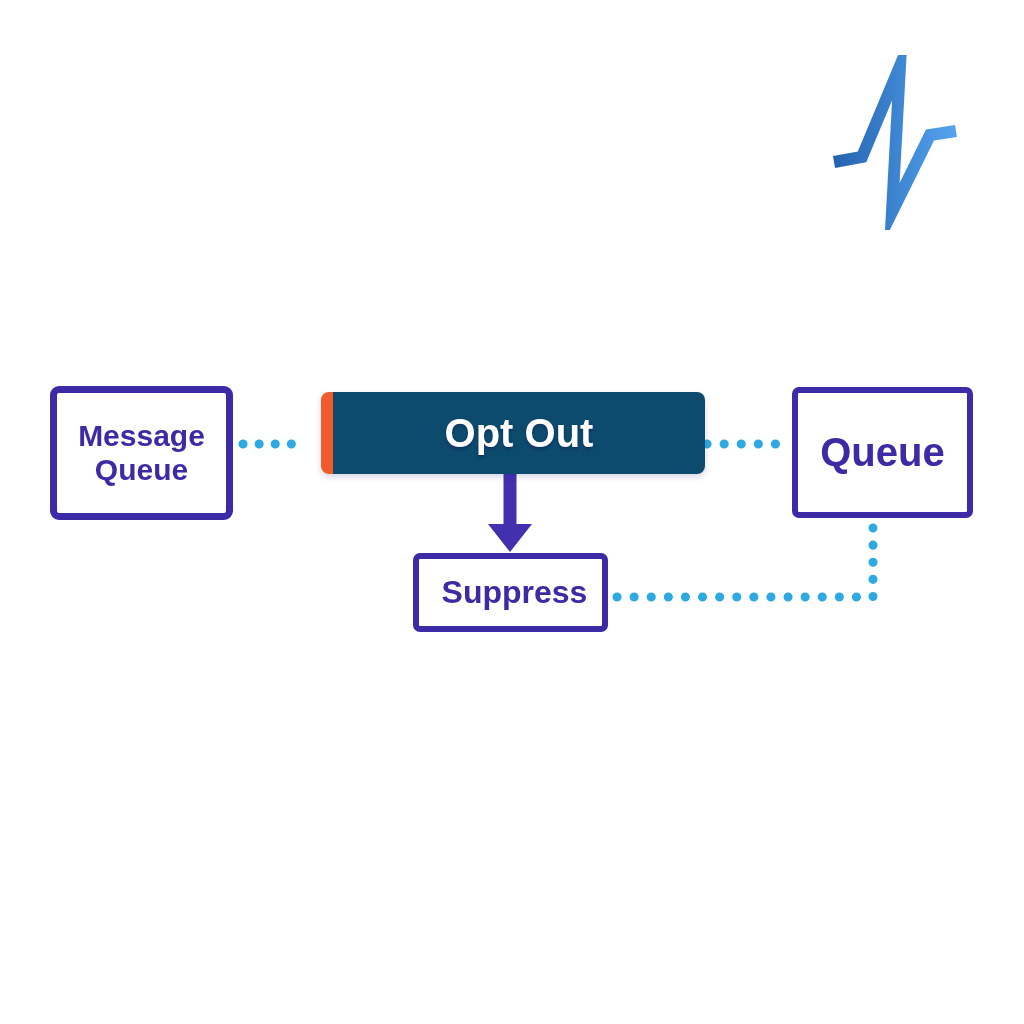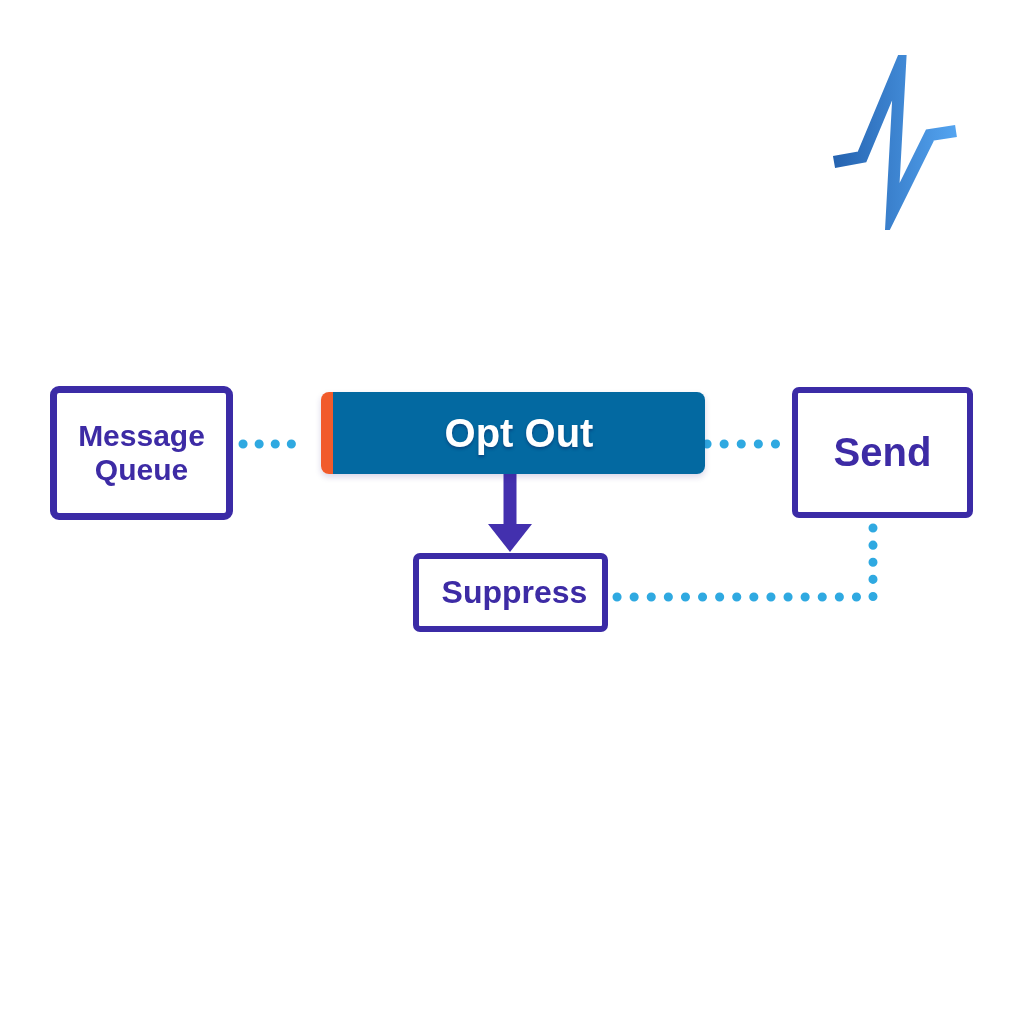--- a/index.html
+++ b/index.html
@@ -63,21 +63,21 @@
     border-radius: 8px;
   }
   .bar-accent {
     width: 12px;
     background: #f15b2b;
     border-radius: 8px 0 0 8px;
     flex: 0 0 auto;
   }
   .bar-body {
     flex: 1 1 auto;
-    background: #0369a1;
+    background: #0c4a6e;
     border-radius: 0 8px 8px 0;
     display: flex;
     align-items: center;
     justify-content: center;
     color: #ffffff;
     font-weight: bold;
     font-size: 40px;
     text-shadow: 0 2px 3px rgba(20, 10, 70, 0.35);
   }
   .logo {
@@ -110,21 +110,21 @@
   </div>
 
   <div class="bar-opt-out">
     <div class="bar-accent"></div>
     <div class="bar-body">
       <span>Opt Out</span>
     </div>
   </div>
 
   <div class="node node-send">
-    <span>Send</span>
+    <span>Queue</span>
   </div>
 
   <div class="node node-suppress">
     <span>Suppress</span>
   </div>
 
   <svg class="logo" viewBox="0 0 135 175">
     <defs>
       <linearGradient id="logoGrad" x1="0" y1="0" x2="1" y2="0">
         <stop offset="0" stop-color="#2563b0"></stop>

